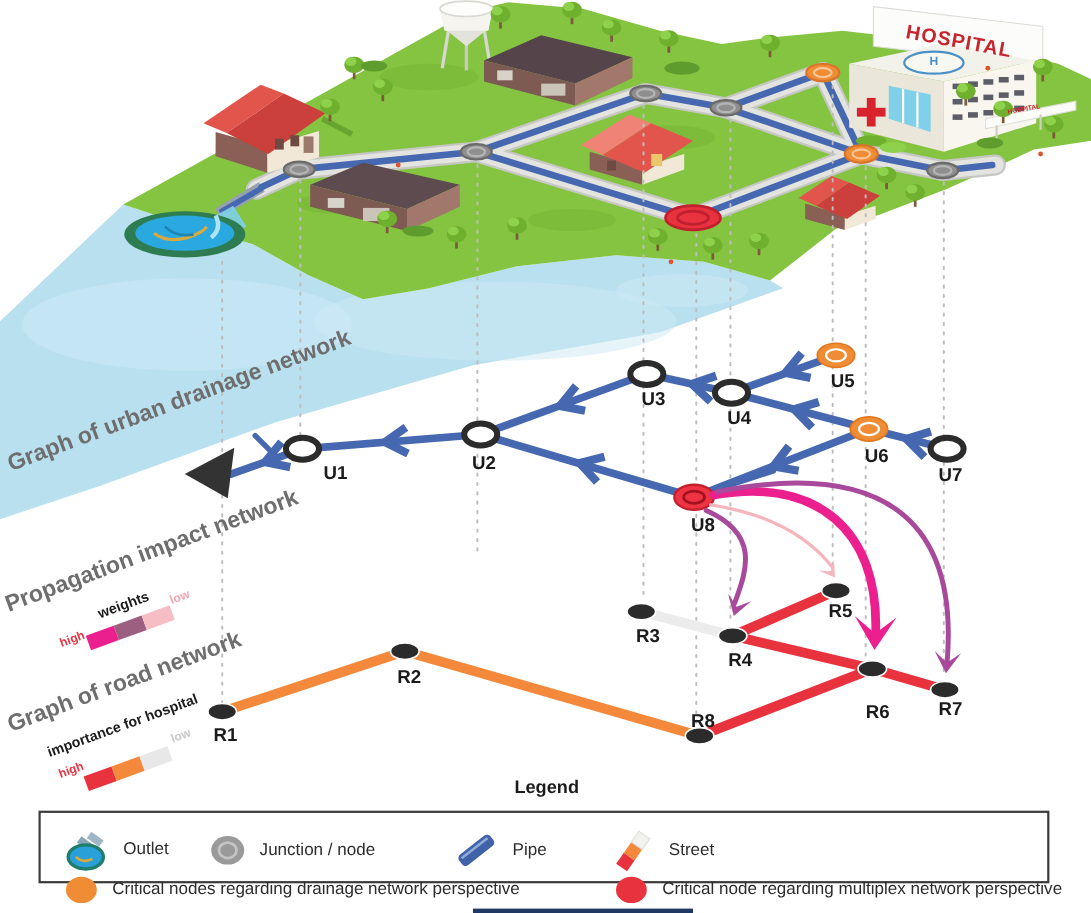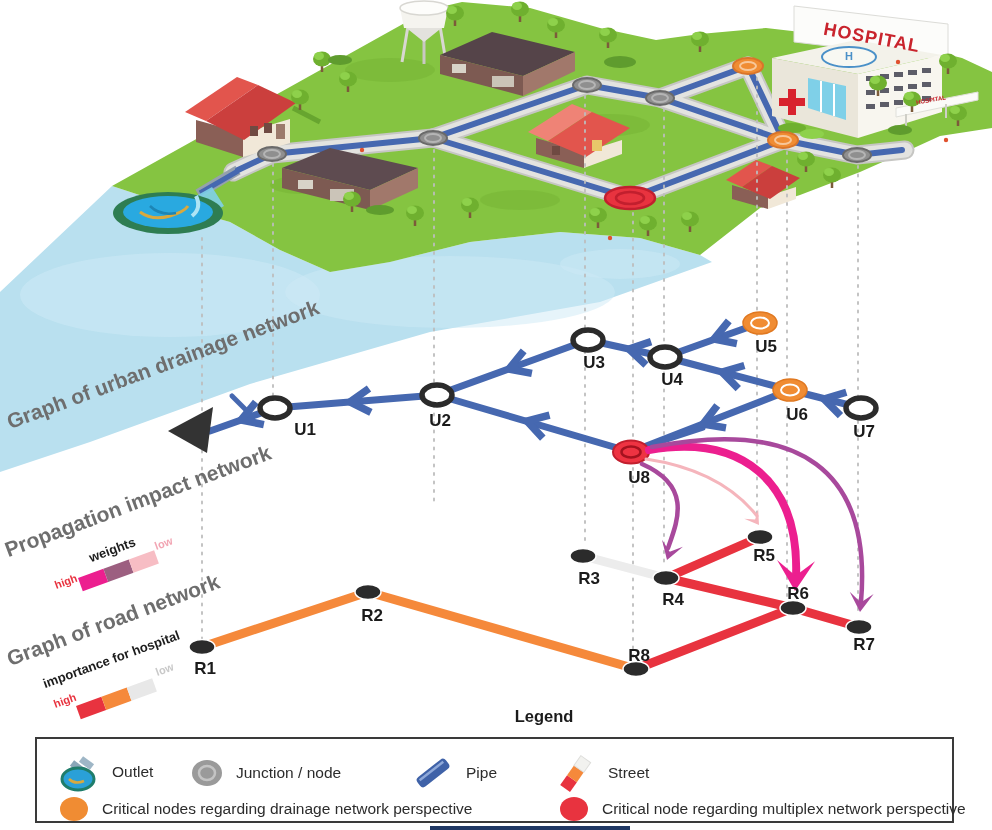--- a/index.html
+++ b/index.html
@@ -8,22 +8,22 @@
   svg.scene { position:absolute; left:0; top:0; }
   .lbl { position:absolute; font-weight:bold; color:#1b1b1b; font-size:17px;
          transform:translate(-50%,-50%); white-space:nowrap; }
   .rot-title { position:absolute; font-weight:bold; color:#6e6e6e; font-size:21px;
                white-space:nowrap; transform-origin:left bottom; transform:rotate(-20.5deg); }
   .cb-label { position:absolute; font-weight:bold; font-size:13px; color:#1c1c1c;
               white-space:nowrap; transform-origin:left bottom; transform:rotate(-20deg); }
   .hl { position:absolute; font-weight:bold; font-size:11px; transform-origin:left bottom;
         transform:rotate(-20deg); white-space:nowrap; }
   .legend-title { position:absolute; left:497px; top:716px; transform:translate(-50%,-50%);
-                  font-weight:bold; font-size:16.5px; color:#1b1b1b;margin-left:47px; }
-  .legend-box { position:absolute; left:35px; top:737px; width:919px; height:86px;
+                  font-weight:bold; font-size:16.5px; color:#1b1b1b; }
+  .legend-box { position:absolute; left:35px; top:737px; width:919px; height:66px;
                 border:2.5px solid #3a3a3a; background:#fff; box-sizing:border-box; }
   .legend-item { position:absolute; display:flex; align-items:center; gap:9px;
                  font-size:15.5px; color:#2c2c2c; white-space:nowrap; }
   .legend-item.magenta span { color:#ec1f8f; }
   .hospital-sign { position:absolute; left:800px; top:14px; width:150px; text-align:center;
                    font-weight:bold; font-size:18px; letter-spacing:1px; color:#c9242d;
                    transform:rotate(10.5deg); transform-origin:left top; }
   .helipad-h { position:absolute; left:849px; top:56px; transform:translate(-50%,-50%);
                font-weight:bold; font-size:11px; color:#4a90c8; }
   .entrance-sign { position:absolute; left:916px; top:97px; font-weight:bold; font-size:6px;
@@ -379,21 +379,21 @@
 <span class="lbl" style="left:766px; top:347px;">U5</span>
 <span class="lbl" style="left:797px; top:415px;">U6</span>
 <span class="lbl" style="left:864px; top:432px;">U7</span>
 <span class="lbl" style="left:639px; top:478px;">U8</span>
 
 <span class="lbl" style="left:205px; top:669px;">R1</span>
 <span class="lbl" style="left:372px; top:616px;">R2</span>
 <span class="lbl" style="left:589px; top:579px;">R3</span>
 <span class="lbl" style="left:673px; top:600px;">R4</span>
 <span class="lbl" style="left:764px; top:556px;">R5</span>
-<span class="lbl" style="left:798px; top:594px;">R6</span>
+<span class="lbl" style="left:798px; top:648px;">R6</span>
 <span class="lbl" style="left:864px; top:645px;">R7</span>
 <span class="lbl" style="left:639px; top:656px;">R8</span>
 
 <div class="hospital-sign">HOSPITAL</div>
 <div class="helipad-h">H</div>
 <div class="entrance-sign">HOSPITAL</div>
 
 <div class="legend-title">Legend</div>
 <div class="legend-box">
 

